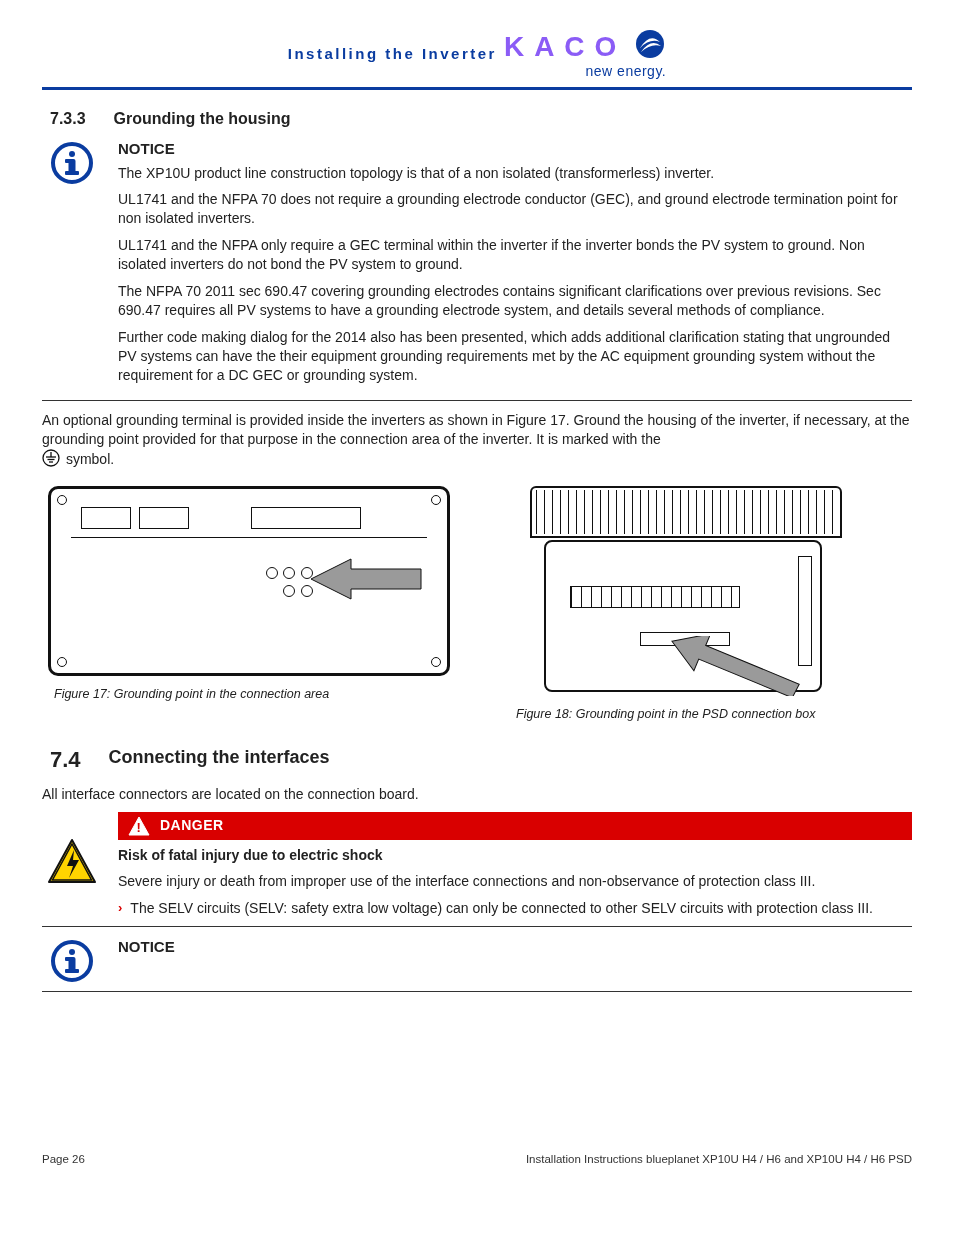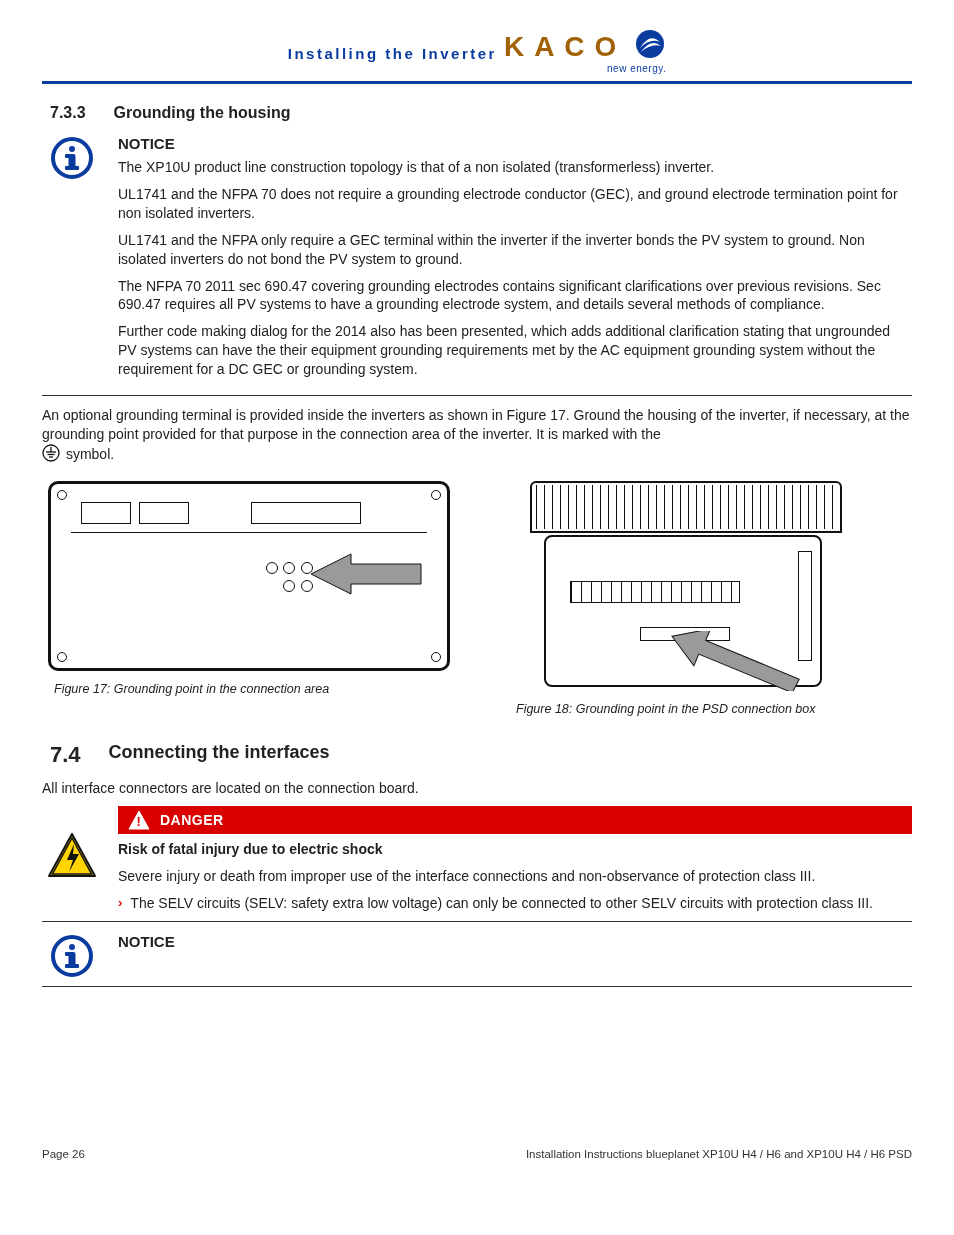--- a/index.html
+++ b/index.html
@@ -9,23 +9,23 @@
     color: #222;
     background: #fff;
     width: 954px;
     margin: 0 auto;
     padding: 28px 42px 20px 42px;
     line-height: 1.35;
   }
   .hdr { display: flex; justify-content: center; align-items: flex-start; }
   .hdr-title { color: #0a3ca0; font-weight: 700; letter-spacing: 2.5px; font-size: 15px; padding-top: 16px;}
   .logo-wrap { text-align: right; }
-  .logo-text { font-family: Arial, sans-serif; font-weight: 900; font-size: 28px; letter-spacing: 10px; color: #a16207; display:inline-block; vertical-align: middle; margin-left: 7px;}
+  .logo-text { font-family: Arial, sans-serif; font-weight: 900; font-size: 28px; letter-spacing: 10px; color: #8b5cf6; display:inline-block; vertical-align: middle; margin-left: 7px;}
   .logo-swirl { display:inline-block; vertical-align: middle; margin-left:4px;}
-  .logo-sub { color: #0a3ca0; font-size: 10px; letter-spacing: 0.5px; margin-top:-4px; }
+  .logo-sub { color: #0a3ca0; font-size: 14px; letter-spacing: 0.5px; margin-top:-4px; }
   .rule-blue { border: none; border-top: 3px solid #0a3ca0; margin: 6px 0 18px 0; }
   .sec-h { display: flex; gap: 28px; font-weight: 700; font-size: 16px; margin: 6px 0 10px 8px; }
   .sec-h.big .t { font-size: 18px; }
   .sec-h.big .n { font-size: 22px; }
   .notice-row { display: flex; gap: 16px; align-items: flex-start; margin-bottom: 6px;}
   .icon-col { width: 60px; flex: none; display:flex; justify-content:center; padding-top:2px;}
   .body-col { flex: 1; }
   .notice-title { font-weight: 700; font-size: 15px; margin-bottom: 4px; }
   .para { margin-bottom: 8px; font-size: 14px; }
   .thin-rule { border: none; border-top: 1px solid #333; margin: 8px 0 10px 0; }

